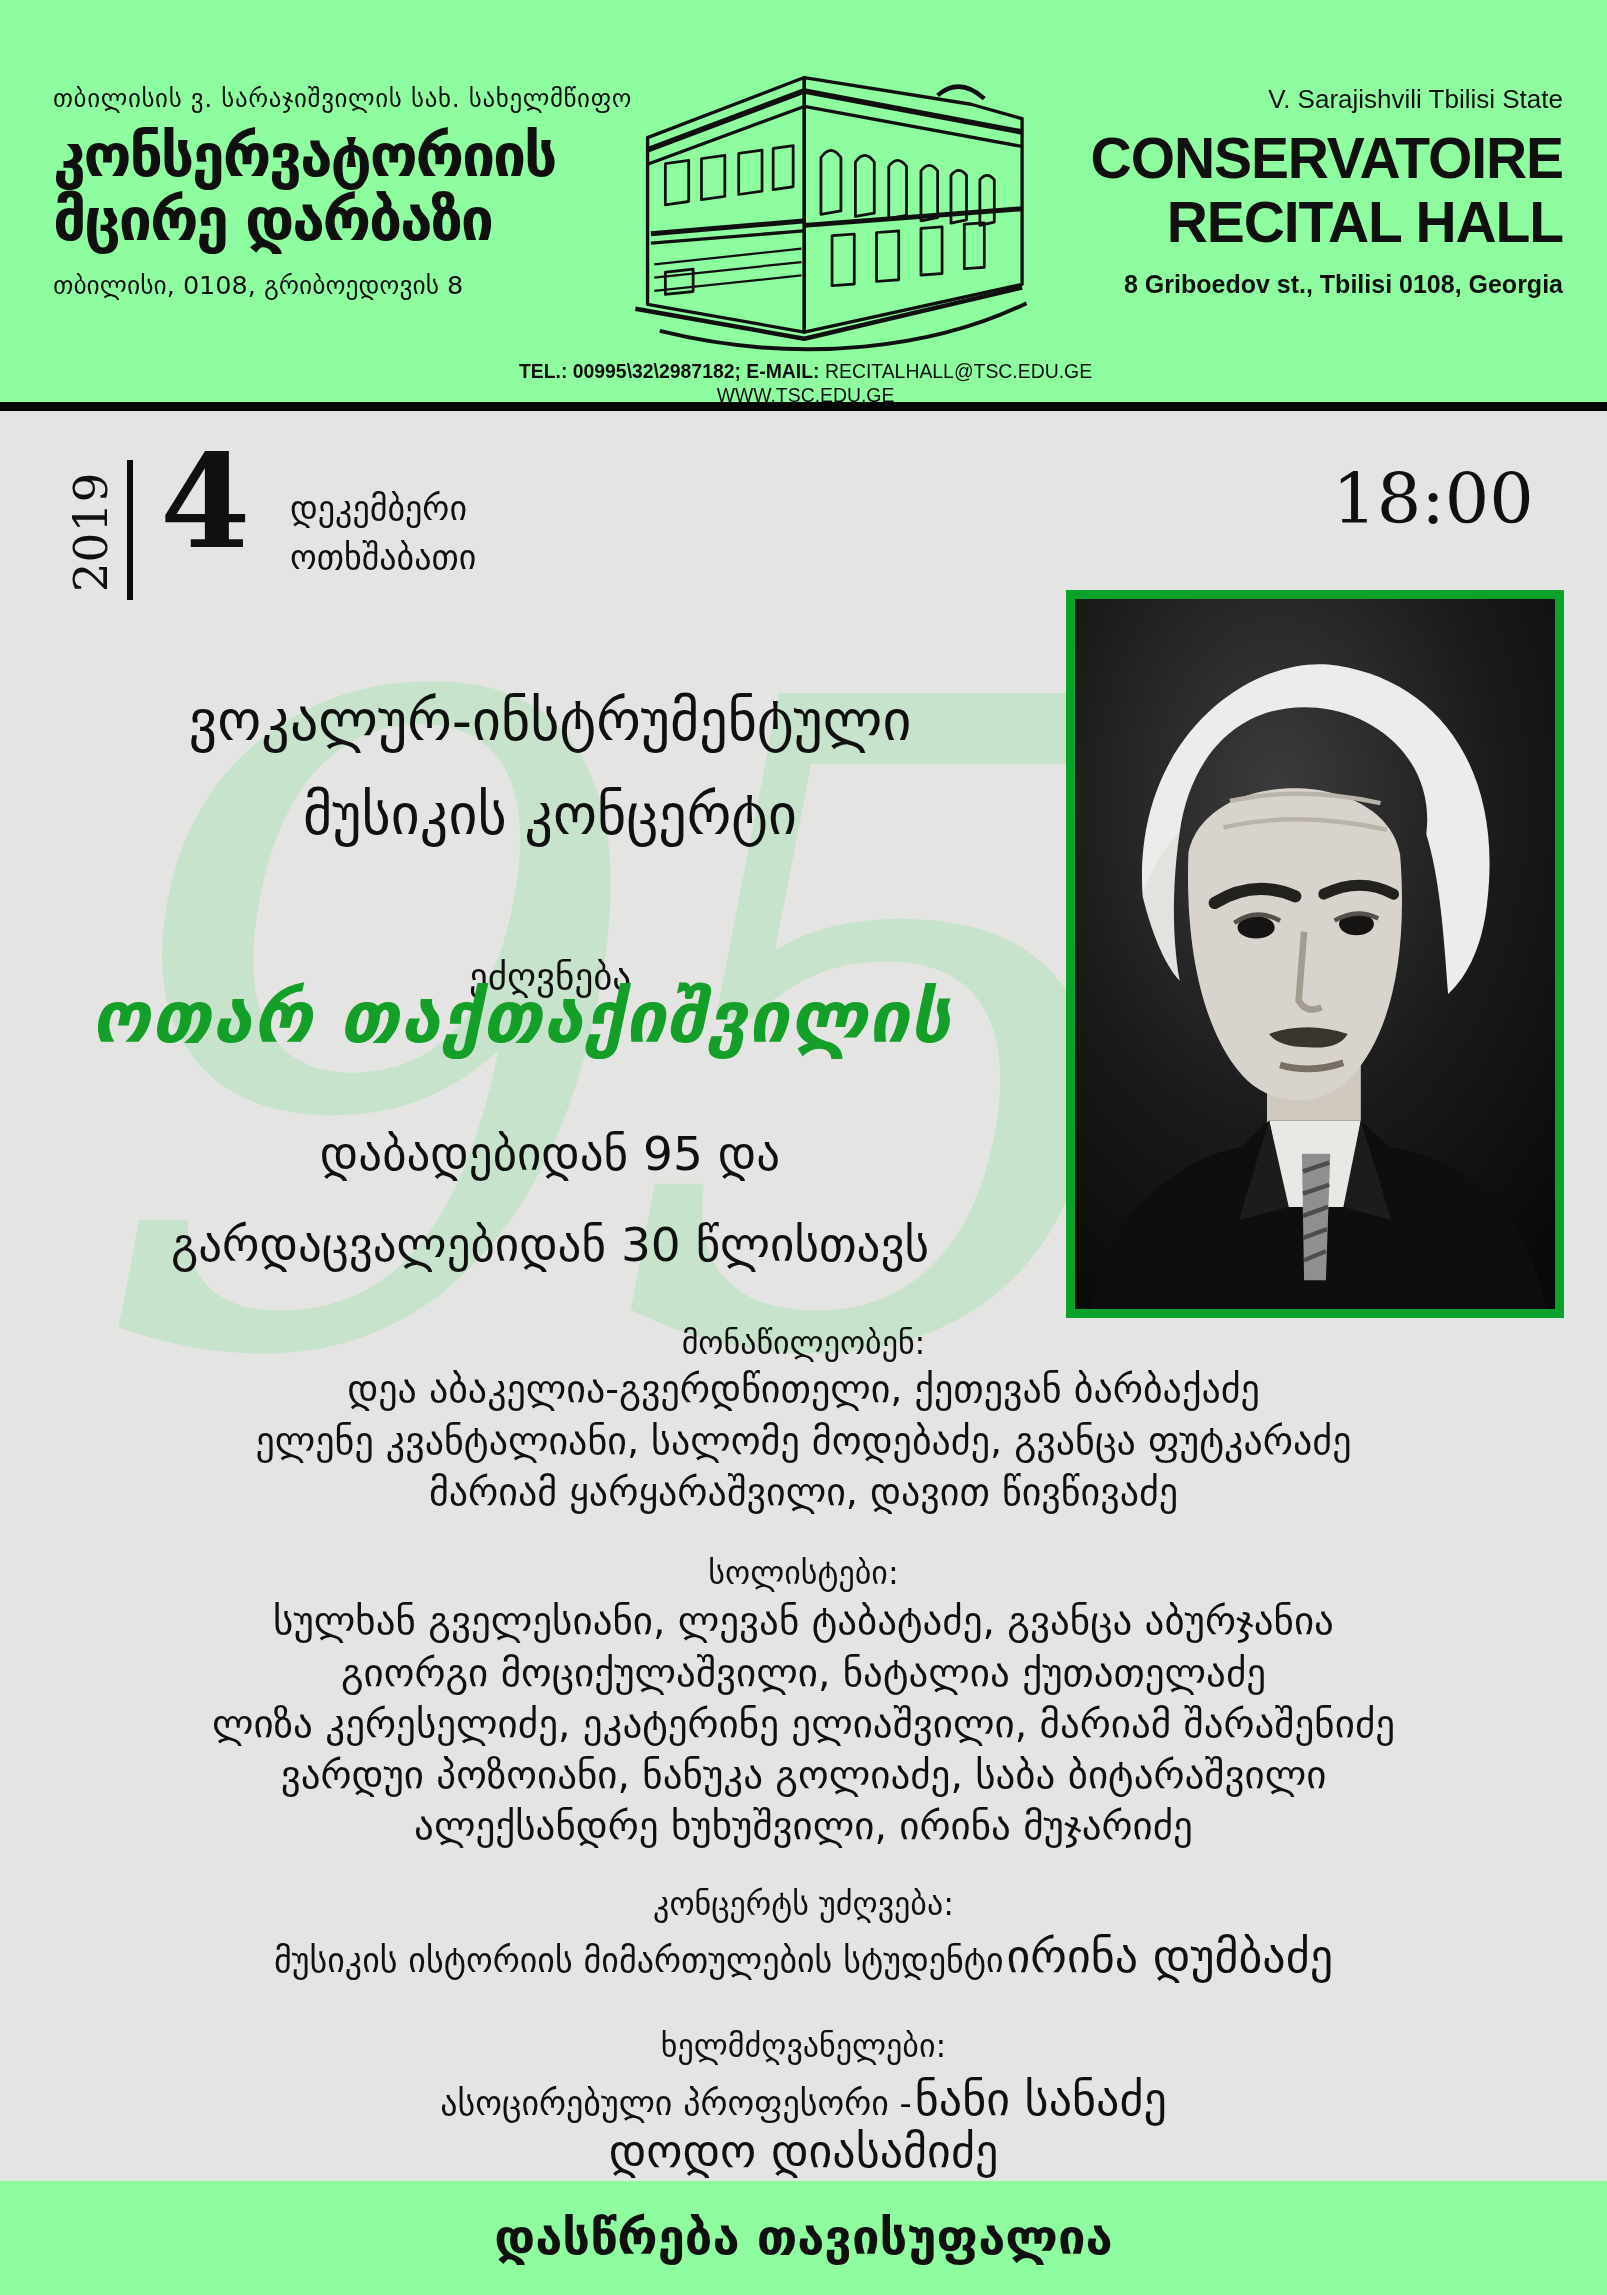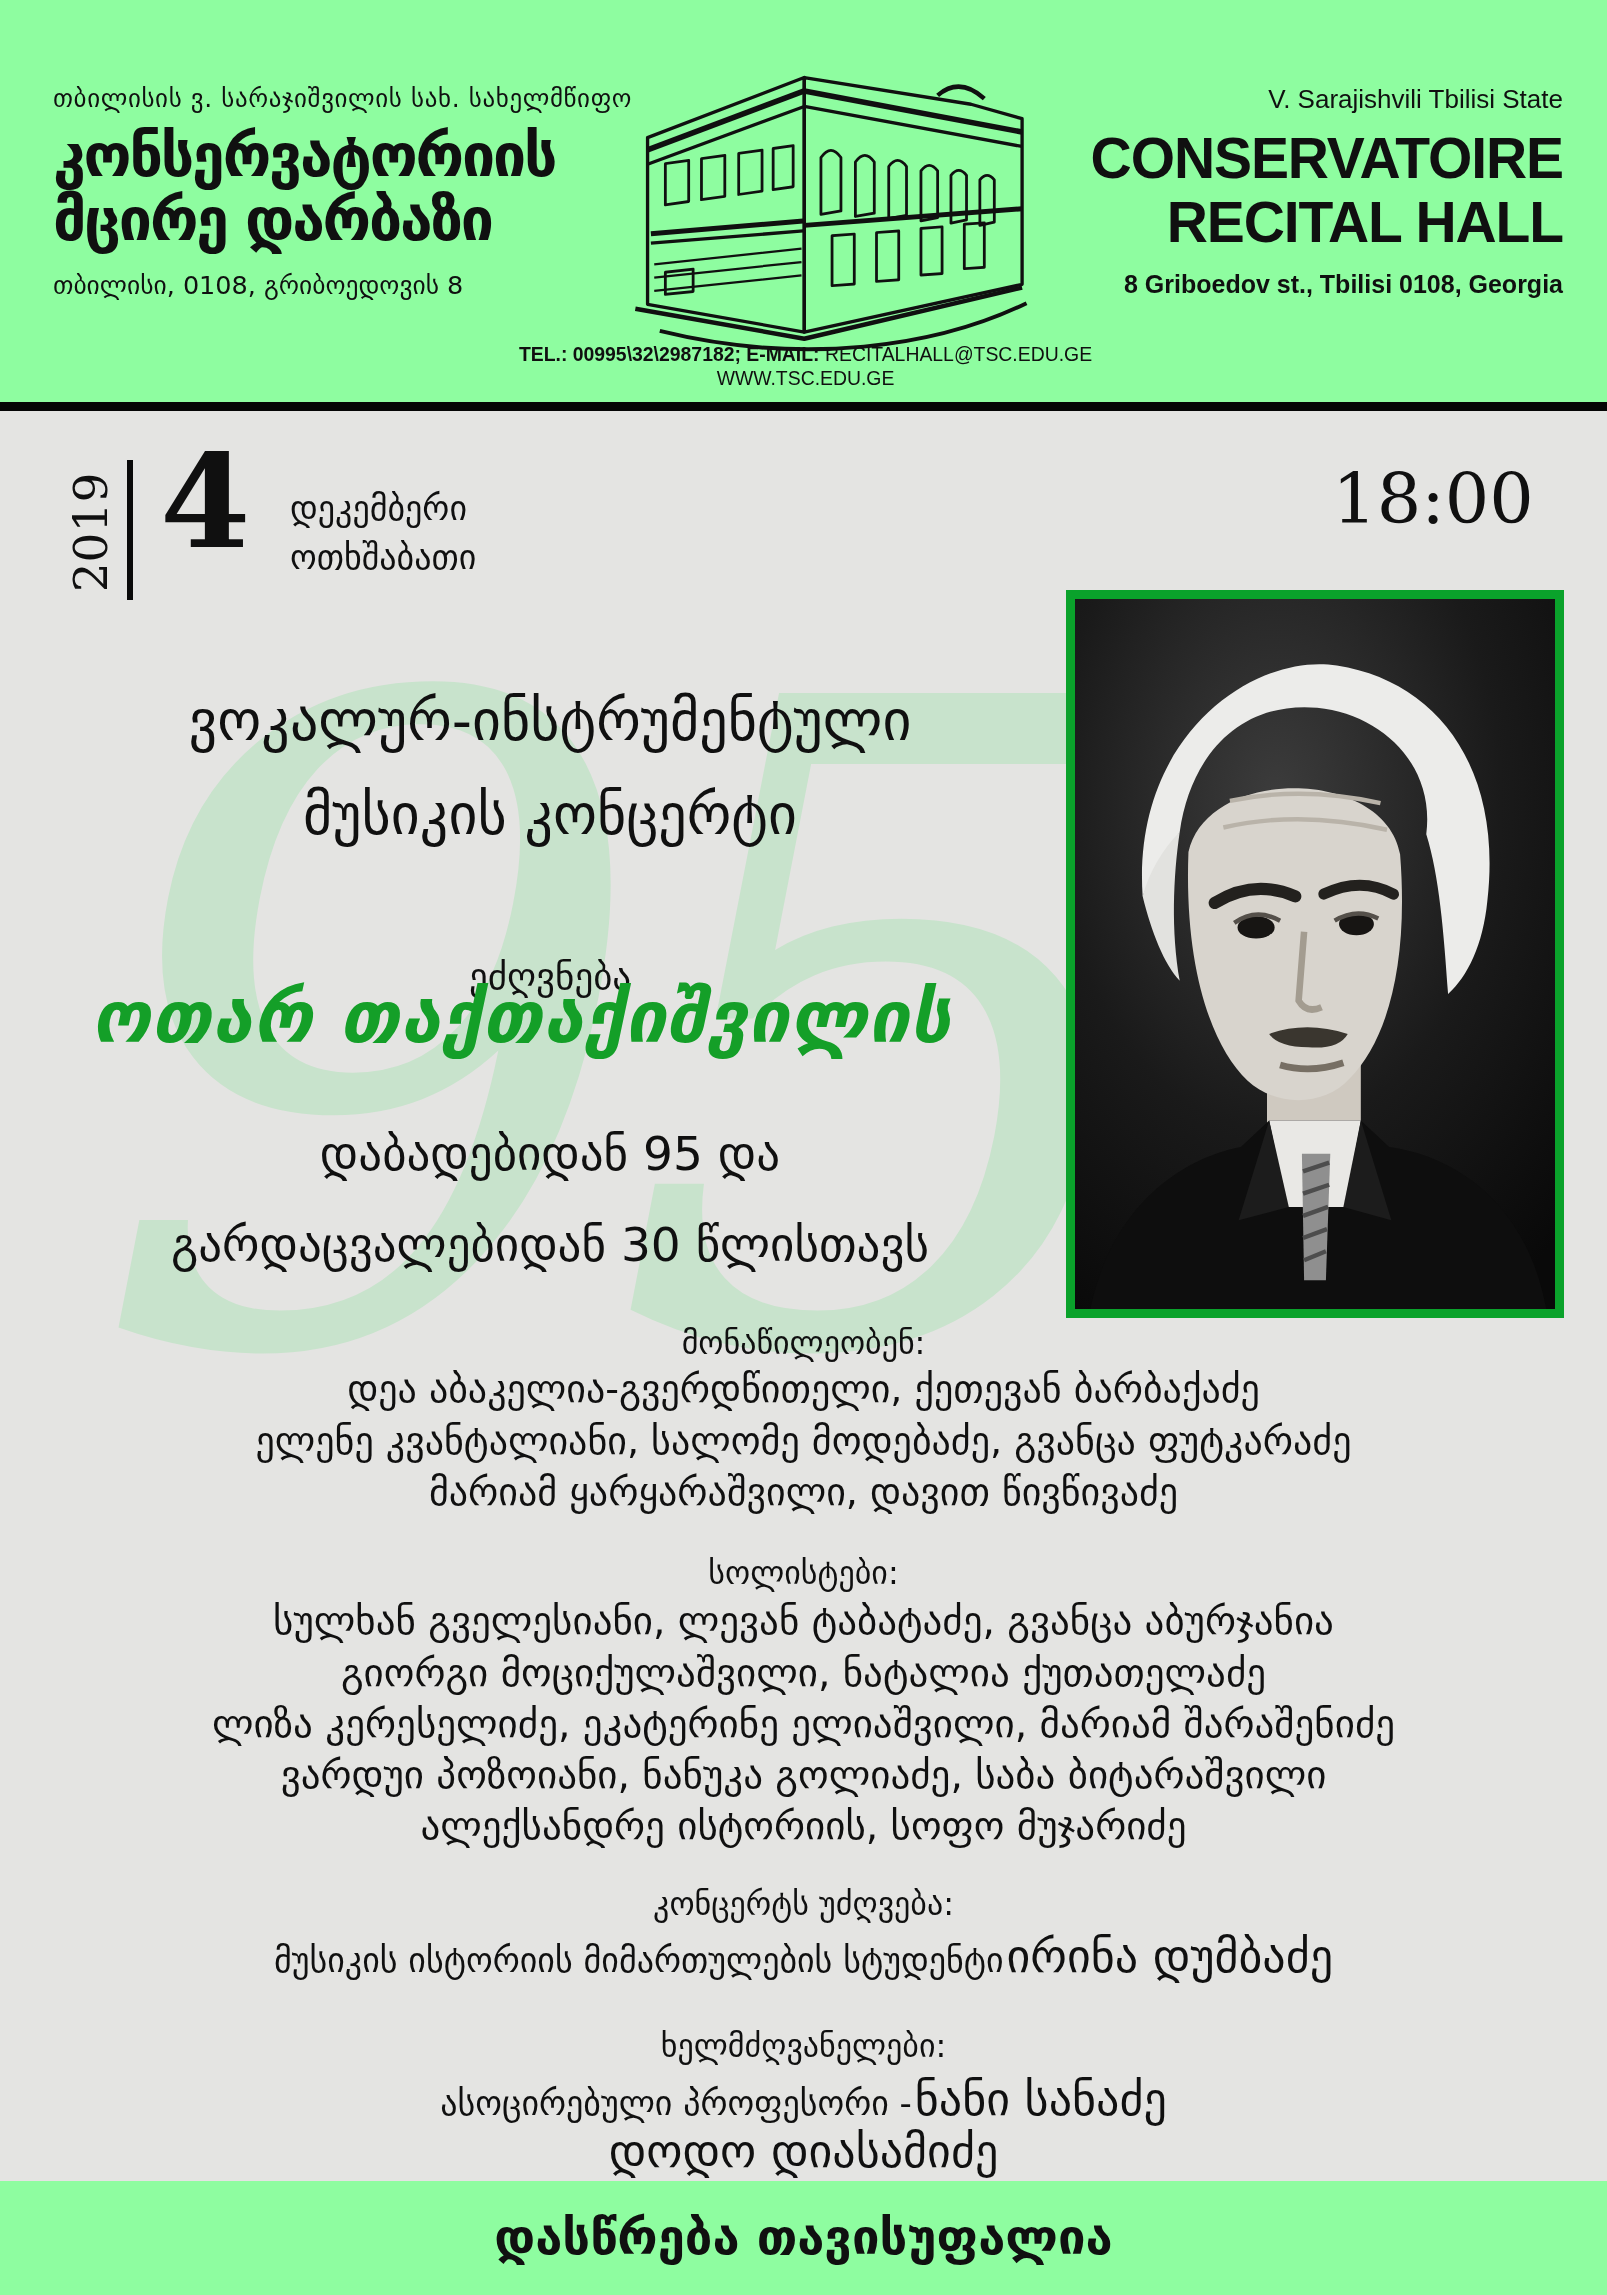--- a/index.html
+++ b/index.html
@@ -11,21 +11,21 @@
   .header-rule{position:absolute;top:402px;left:0;width:100%;height:9px;background:#050505;}
   .h-left{position:absolute;left:53px;top:84px;width:544px;white-space:nowrap;}
   .h-left .small{font-size:25px;letter-spacing:0.6px;}
   .h-left .big{font-size:59px;font-weight:bold;letter-spacing:-2.2px;line-height:1.08;margin-top:11px;}
   .h-left .addr{font-size:25.5px;margin-top:19px;}
   .h-right{position:absolute;right:44px;top:84px;width:666px;text-align:right;white-space:nowrap;
            font-family:"Liberation Sans",sans-serif;}
   .h-right .small{font-size:26px;}
   .h-right .big{font-size:57px;font-weight:bold;letter-spacing:-1.1px;line-height:1.12;margin-top:12.2px;}
   .h-right .addr{font-size:25px;font-weight:bold;margin-top:15.6px;}
-  .h-contact{position:absolute;left:500px;top:342px;width:611px;text-align:center;
+  .h-contact{position:absolute;left:500px;top:359px;width:611px;text-align:center;
              font-family:"Liberation Sans",sans-serif;font-size:19.4px;line-height:1.25;}
   .h-contact .lbl{font-weight:bold;}
   .h-building{position:absolute;left:582px;top:42px;width:449px;height:321px;}
 
   
   .year{position:absolute;left:19px;top:507px;width:139px;height:51px;text-align:center;
         font-family:"DejaVu Serif",serif;font-size:47px;transform:rotate(-90deg);}
   .date-rule{position:absolute;left:127px;top:460px;width:5.6px;height:140px;background:#0a0a0a;}
   .day{position:absolute;left:160px;top:437px;font-family:"DejaVu Serif",serif;font-weight:bold;
        font-size:130px;line-height:1;}
@@ -206,21 +206,21 @@
   <div class="full sec-head z2" style="top:1324px;">მონაწილეობენ:</div>
   <div class="full names z2" style="top:1367px;">დეა აბაკელია-გვერდწითელი, ქეთევან ბარბაქაძე</div>
   <div class="full names z2" style="top:1419px;">ელენე კვანტალიანი, სალომე მოდებაძე, გვანცა ფუტკარაძე</div>
   <div class="full names z2" style="top:1470px;">მარიამ ყარყარაშვილი, დავით წივწივაძე</div>
 
   <div class="full sec-head z2" style="top:1554px;">სოლისტები:</div>
   <div class="full names-s z2" style="top:1598px;">სულხან გველესიანი, ლევან ტაბატაძე, გვანცა აბურჯანია</div>
   <div class="full names-s z2" style="top:1650px;">გიორგი მოციქულაშვილი, ნატალია ქუთათელაძე</div>
   <div class="full names-s z2" style="top:1752px;">ვარდუი პოზოიანი, ნანუკა გოლიაძე, საბა ბიტარაშვილი</div>
   <div class="full names-s z2" style="top:1701px;">ლიზა კერესელიძე, ეკატერინე ელიაშვილი, მარიამ შარაშენიძე</div>
-  <div class="full names-s z2" style="top:1803px;">ალექსანდრე ისტორიის, სოფო მუჯარიძე</div>
+  <div class="full names-s z2" style="top:1803px;">ალექსანდრე ხუხუშვილი, ირინა მუჯარიძე</div>
 
   <div class="full sec-head z2" style="top:1885px;">კონცერტს უძღვება:</div>
   <div class="full mixed z2" style="top:1929px;">
     <span class="pre">მუსიკის ისტორიის მიმართულების სტუდენტი</span>
     <span class="nm">ირინა დუმბაძე</span>
   </div>
 
   <div class="full sec-head z2" style="top:2027px;">ხელმძღვანელები:</div>
   <div class="full mixed z2" style="top:2072px;">
     <span class="pre">ასოცირებული პროფესორი -</span>

